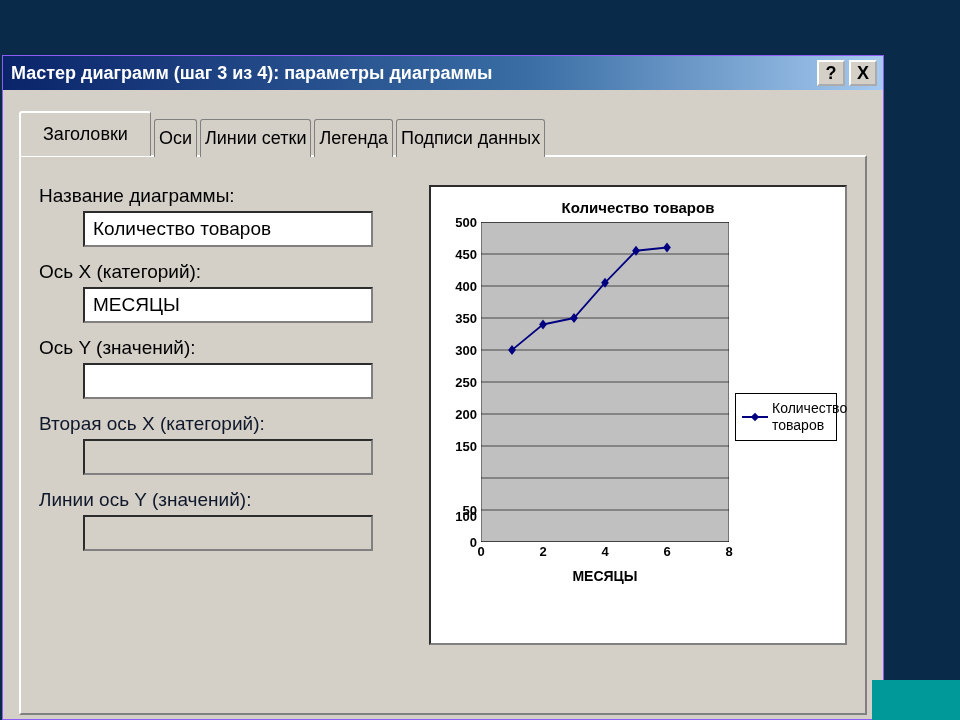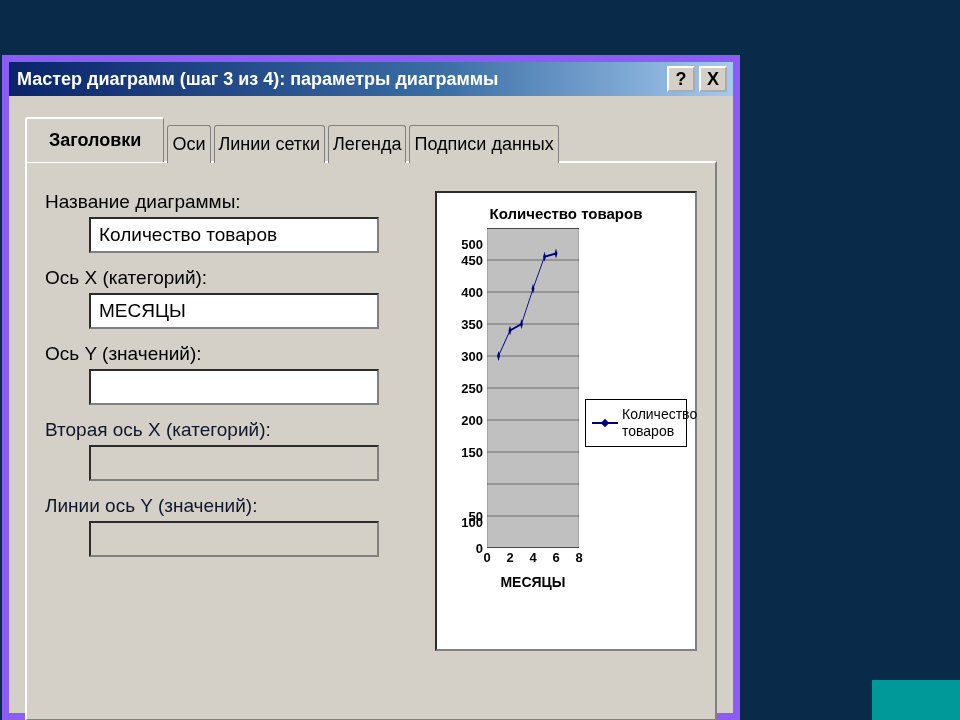--- a/index.html
+++ b/index.html
@@ -9,24 +9,24 @@
     width: 960px;
     height: 720px;
     background: #0a2a4a;
     font-family: Tahoma, Arial, sans-serif;
     overflow: hidden;
   }
   .outer {
     position: absolute;
     top: 55px;
     left: 2px;
-    width: 738px;
+    width: 882px;
     height: 665px;
     background: #d4d0c8;
-    border: 7px solid #8b5cf6;
+    border: 1px solid #8b5cf6;
   }
   .titlebar {
     height: 34px;
     background: linear-gradient(90deg, #0a246a 0%, #3a6ea5 60%, #a6caf0 100%);
     display: flex;
     align-items: center;
     padding: 0 6px 0 8px;
     color: #fff;
     font-weight: bold;
     font-size: 18px;
@@ -68,21 +68,20 @@
     position: relative;
     top: 2px;
     cursor: default;
   }
   .tab.active {
     padding: 11px 22px;
     top: 1px;
     border-color: #fff #808080 #d4d0c8 #fff;
     border-width: 2px 1px 0 2px;
     z-index: 3;
-    font-weight: bold;
   }
   .tab-panel {
     border: 2px solid;
     border-color: #fff #808080 #808080 #fff;
     background: #d4d0c8;
     padding: 28px 18px 18px 18px;
     height: 560px;
     position: relative;
     z-index: 1;
     display: flex;
@@ -245,21 +244,21 @@
                   <div class="y-tick" style="top: 320px;">0</div>
                   <div class="y-tick" style="top: 288px;">50</div>
                   <div class="y-tick" style="top: 256px; margin-top: 38px;">100</div>
                   <div class="y-tick" style="top: 224px;">150</div>
                   <div class="y-tick" style="top: 192px;">200</div>
                   <div class="y-tick" style="top: 160px;">250</div>
                   <div class="y-tick" style="top: 128px;">300</div>
                   <div class="y-tick" style="top: 96px;">350</div>
                   <div class="y-tick" style="top: 64px;">400</div>
                   <div class="y-tick" style="top: 32px;">450</div>
-                  <div class="y-tick" style="top: 16px;">500</div>
+                  <div class="y-tick" style="top: 0px;">500</div>
                 </div>
               <div class="plot-area">
                 <svg class="plot-svg" viewBox="0 0 320 320" preserveAspectRatio="none">
                   <rect x="0" y="0" width="320" height="320" fill="#c0c0c0" stroke="#000" stroke-width="1"></rect>
                   <g id="hgrid">
                       <line x1="0" x2="320" y1="320" y2="320" stroke="#000" stroke-width="0.7"></line>
                       <line x1="0" x2="320" y1="288" y2="288" stroke="#000" stroke-width="0.7"></line>
                       <line x1="0" x2="320" y1="256" y2="256" stroke="#000" stroke-width="0.7"></line>
                       <line x1="0" x2="320" y1="224" y2="224" stroke="#000" stroke-width="0.7"></line>
                       <line x1="0" x2="320" y1="192" y2="192" stroke="#000" stroke-width="0.7"></line>

